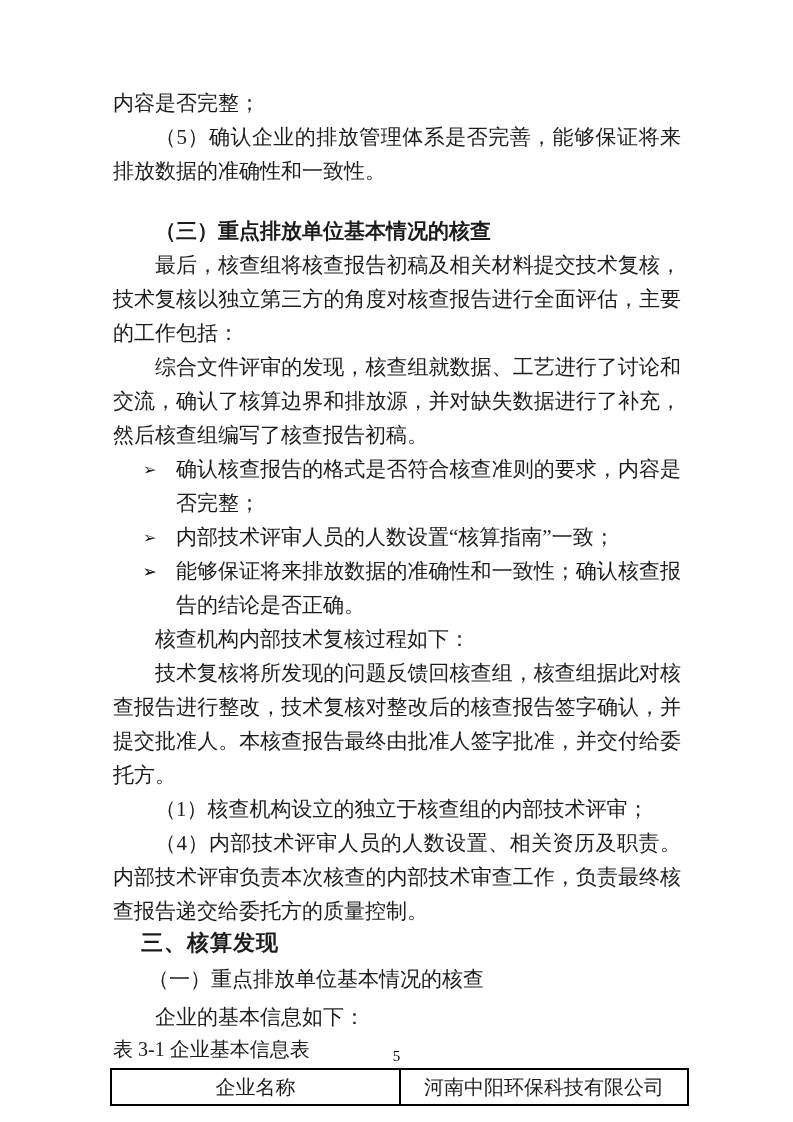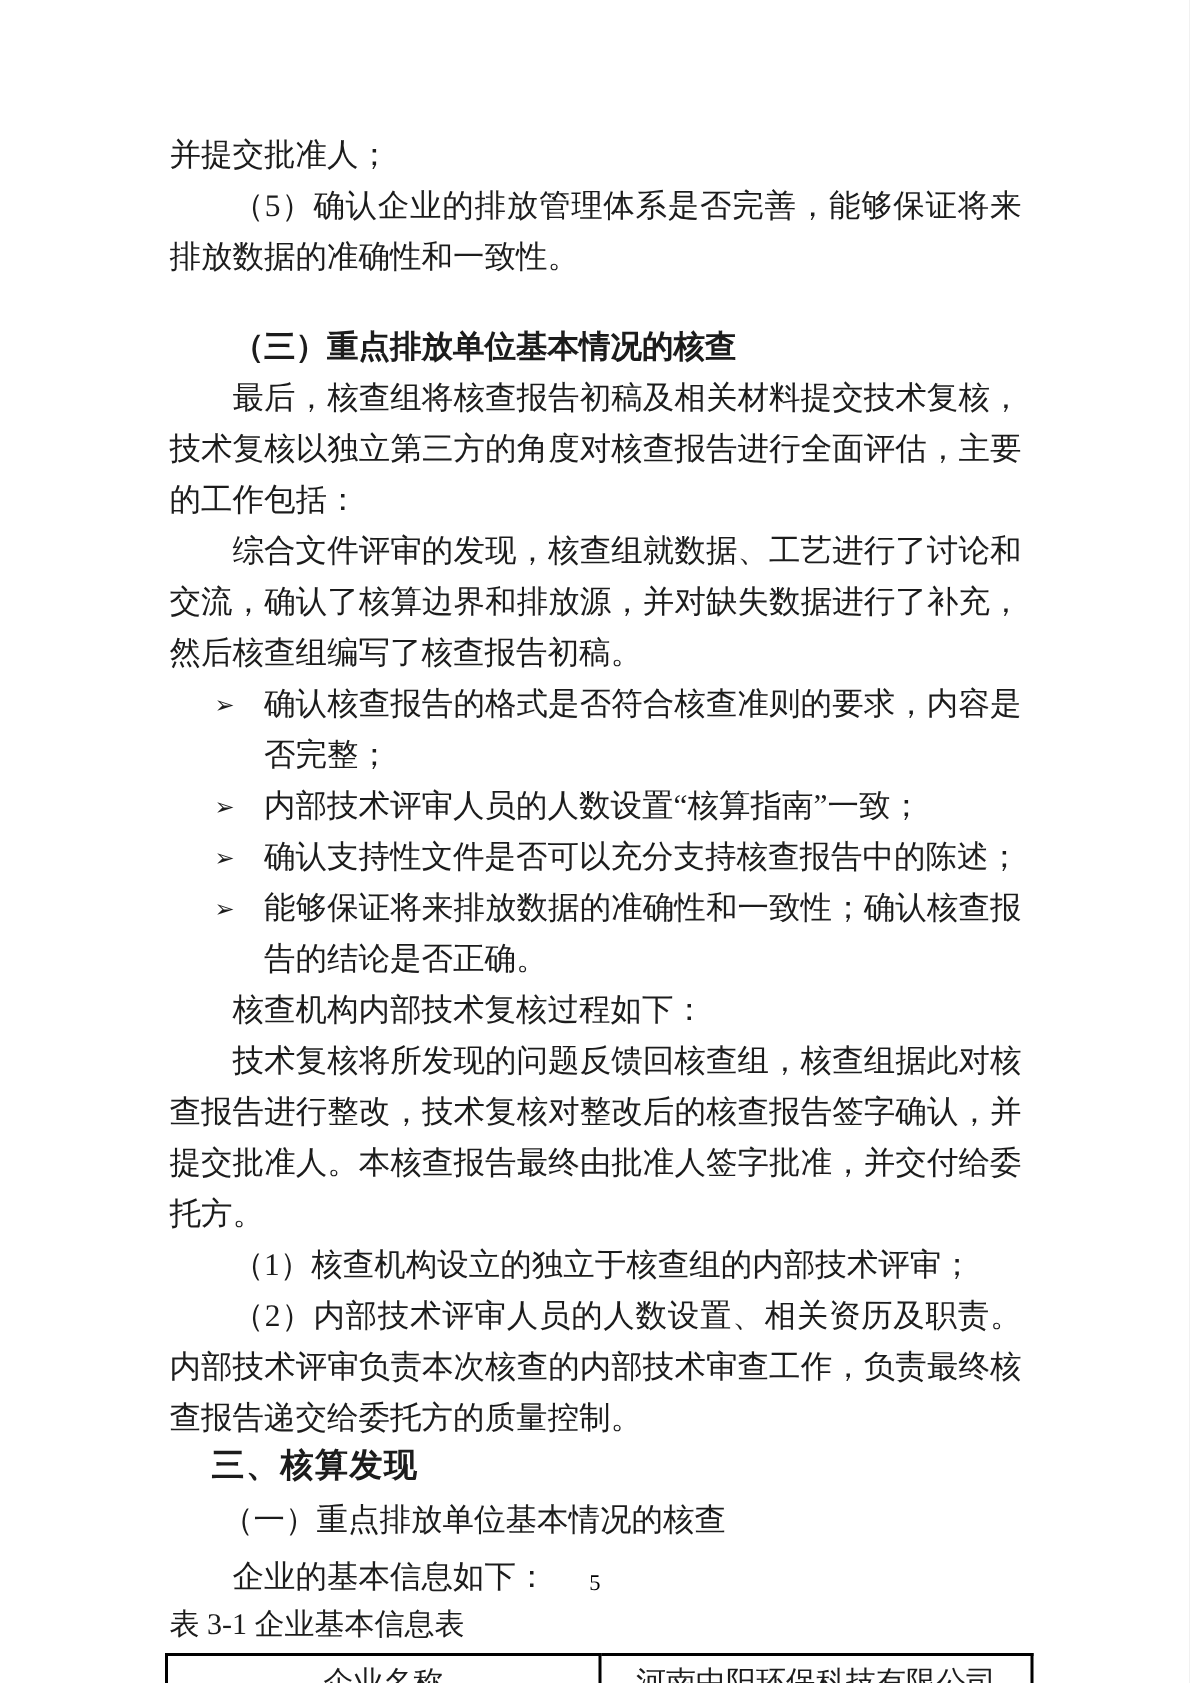--- a/index.html
+++ b/index.html
@@ -26,51 +26,50 @@
   .info-table td.c2{width:286px;}
   .footer{position:absolute;left:0;right:0;top:1048px;text-align:center;
           font-size:15px;color:#000;font-family:"Liberation Serif","DejaVu Serif",serif;}
 </style>
 </head>
 <body>
 
 <div class="page">
   <div class="content">
 
-    <p class="body noindent">并提交批准人；</p>
+    <p class="body noindent">内容是否完整；</p>
     <p class="body">（5）确认企业的排放管理体系是否完善，能够保证将来排放数据的准确性和一致性。</p>
 
     <p class="h-kai">（三）重点排放单位基本情况的核查</p>
 
     <p class="body">最后，核查组将核查报告初稿及相关材料提交技术复核，技术复核以独立第三方的角度对核查报告进行全面评估，主要的工作包括：</p>
     <p class="body">综合文件评审的发现，核查组就数据、工艺进行了讨论和交流，确认了核算边界和排放源，并对缺失数据进行了补充，然后核查组编写了核查报告初稿。</p>
 
     <ul class="bullets">
       <li>
         <span class="marker">➢</span>
         <span>确认核查报告的格式是否符合核查准则的要求，内容是否完整；</span>
       </li>
       <li>
         <span class="marker">➢</span>
         <span>内部技术评审人员的人数设置“核算指南”一致；</span>
       </li>
       <li>
         <span class="marker">➢</span>
-        <span>确认支持性文件是否可以充分支持核查报告中的陈述；</span>
       </li>
       <li>
         <span class="marker">➢</span>
         <span>能够保证将来排放数据的准确性和一致性；确认核查报告的结论是否正确。</span>
       </li>
     </ul>
 
     <p class="body">核查机构内部技术复核过程如下：</p>
     <p class="body">技术复核将所发现的问题反馈回核查组，核查组据此对核查报告进行整改，技术复核对整改后的核查报告签字确认，并提交批准人。本核查报告最终由批准人签字批准，并交付给委托方。</p>
     <p class="body">（1）核查机构设立的独立于核查组的内部技术评审；</p>
-    <p class="body">（2）内部技术评审人员的人数设置、相关资历及职责。内部技术评审负责本次核查的内部技术审查工作，负责最终核查报告递交给委托方的质量控制。</p>
+    <p class="body">（4）内部技术评审人员的人数设置、相关资历及职责。内部技术评审负责本次核查的内部技术审查工作，负责最终核查报告递交给委托方的质量控制。</p>
 
     <p class="h-san">三、核算发现</p>
     <p class="h-kai2">（一）重点排放单位基本情况的核查</p>
 
     <p class="body">企业的基本信息如下：</p>
 
     <p class="caption">表 3-1 企业基本信息表</p>
 
     <table class="info-table">
       <tbody>

